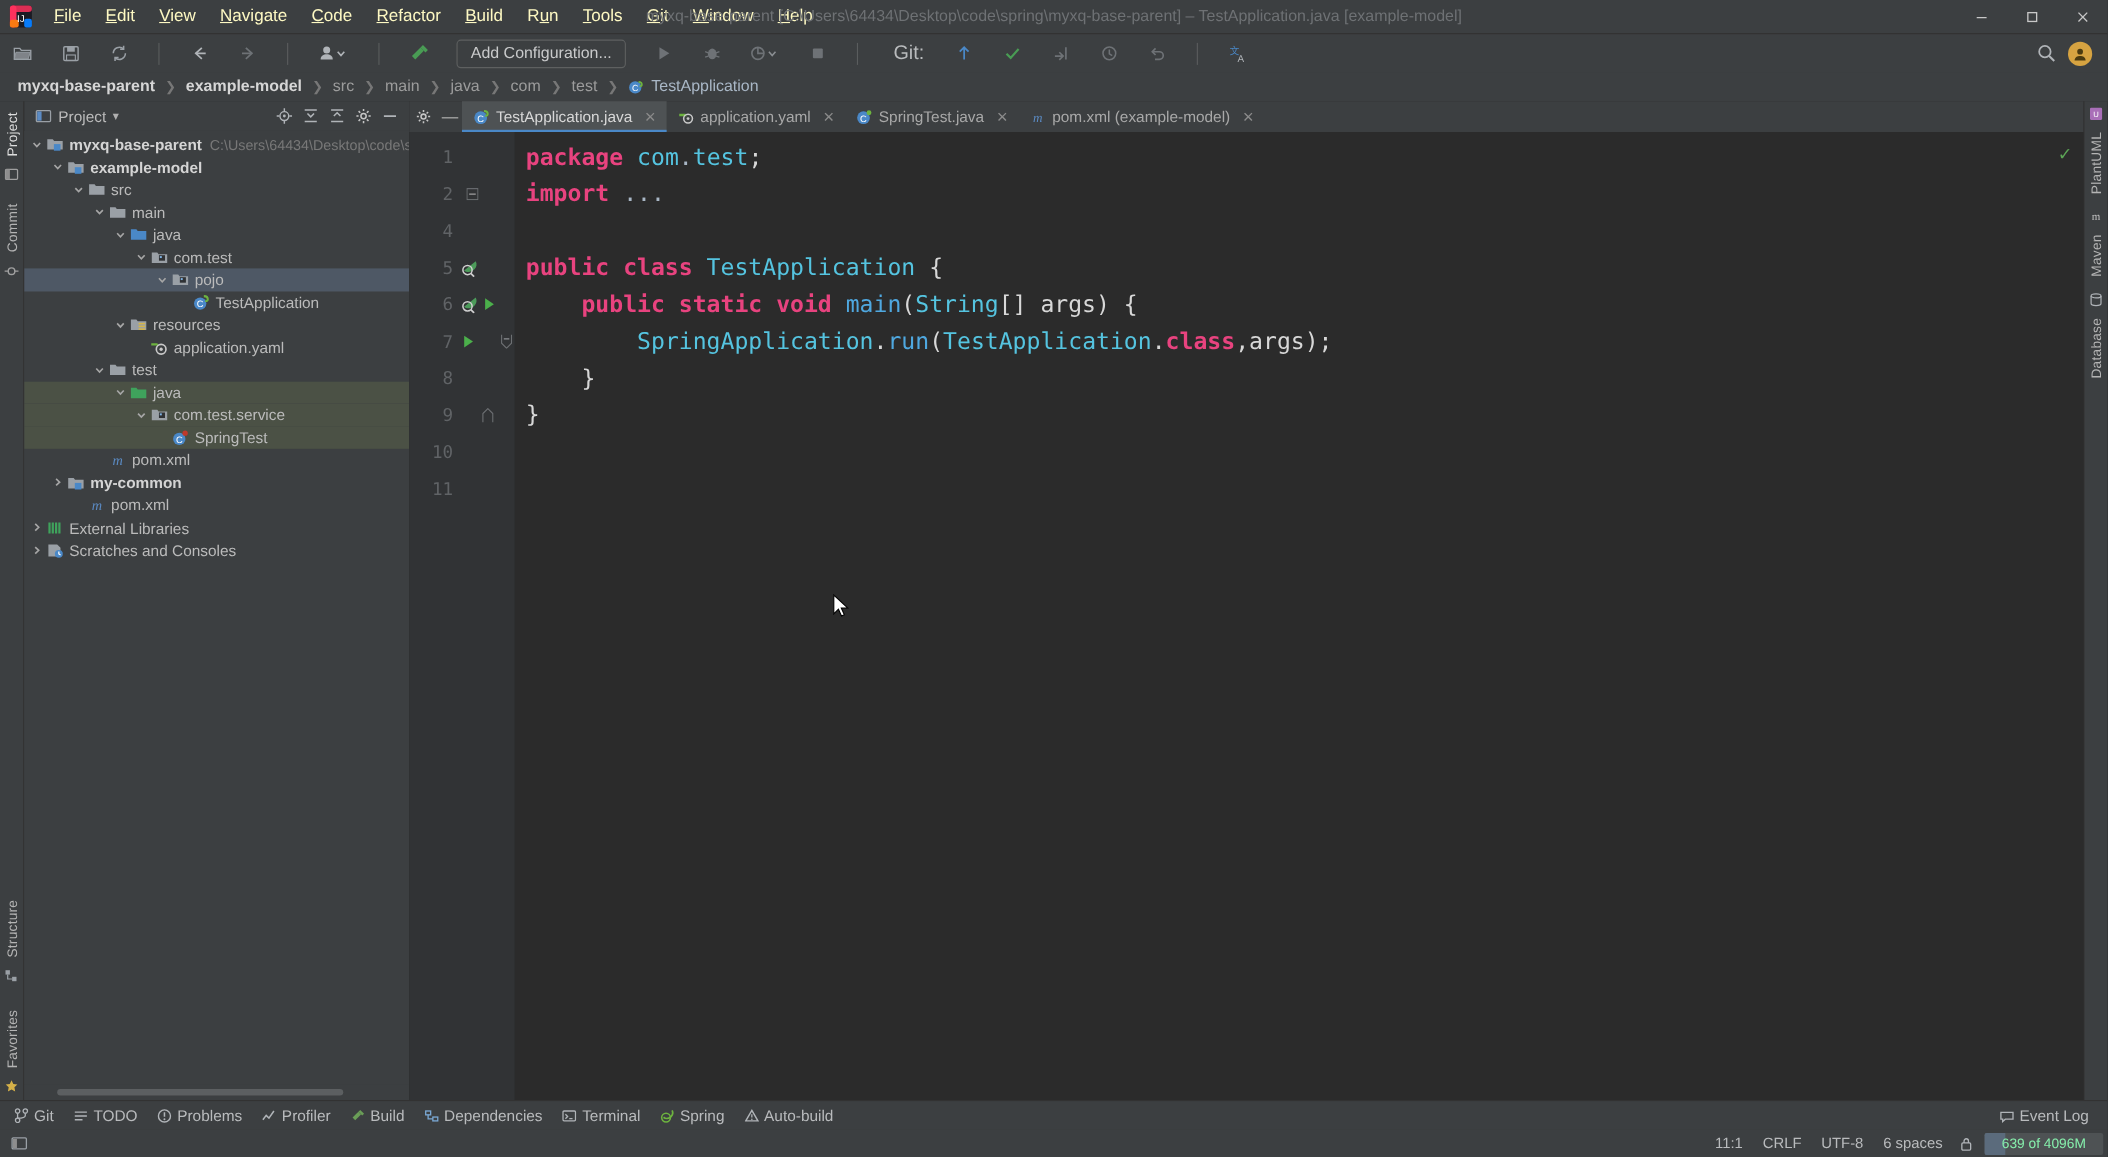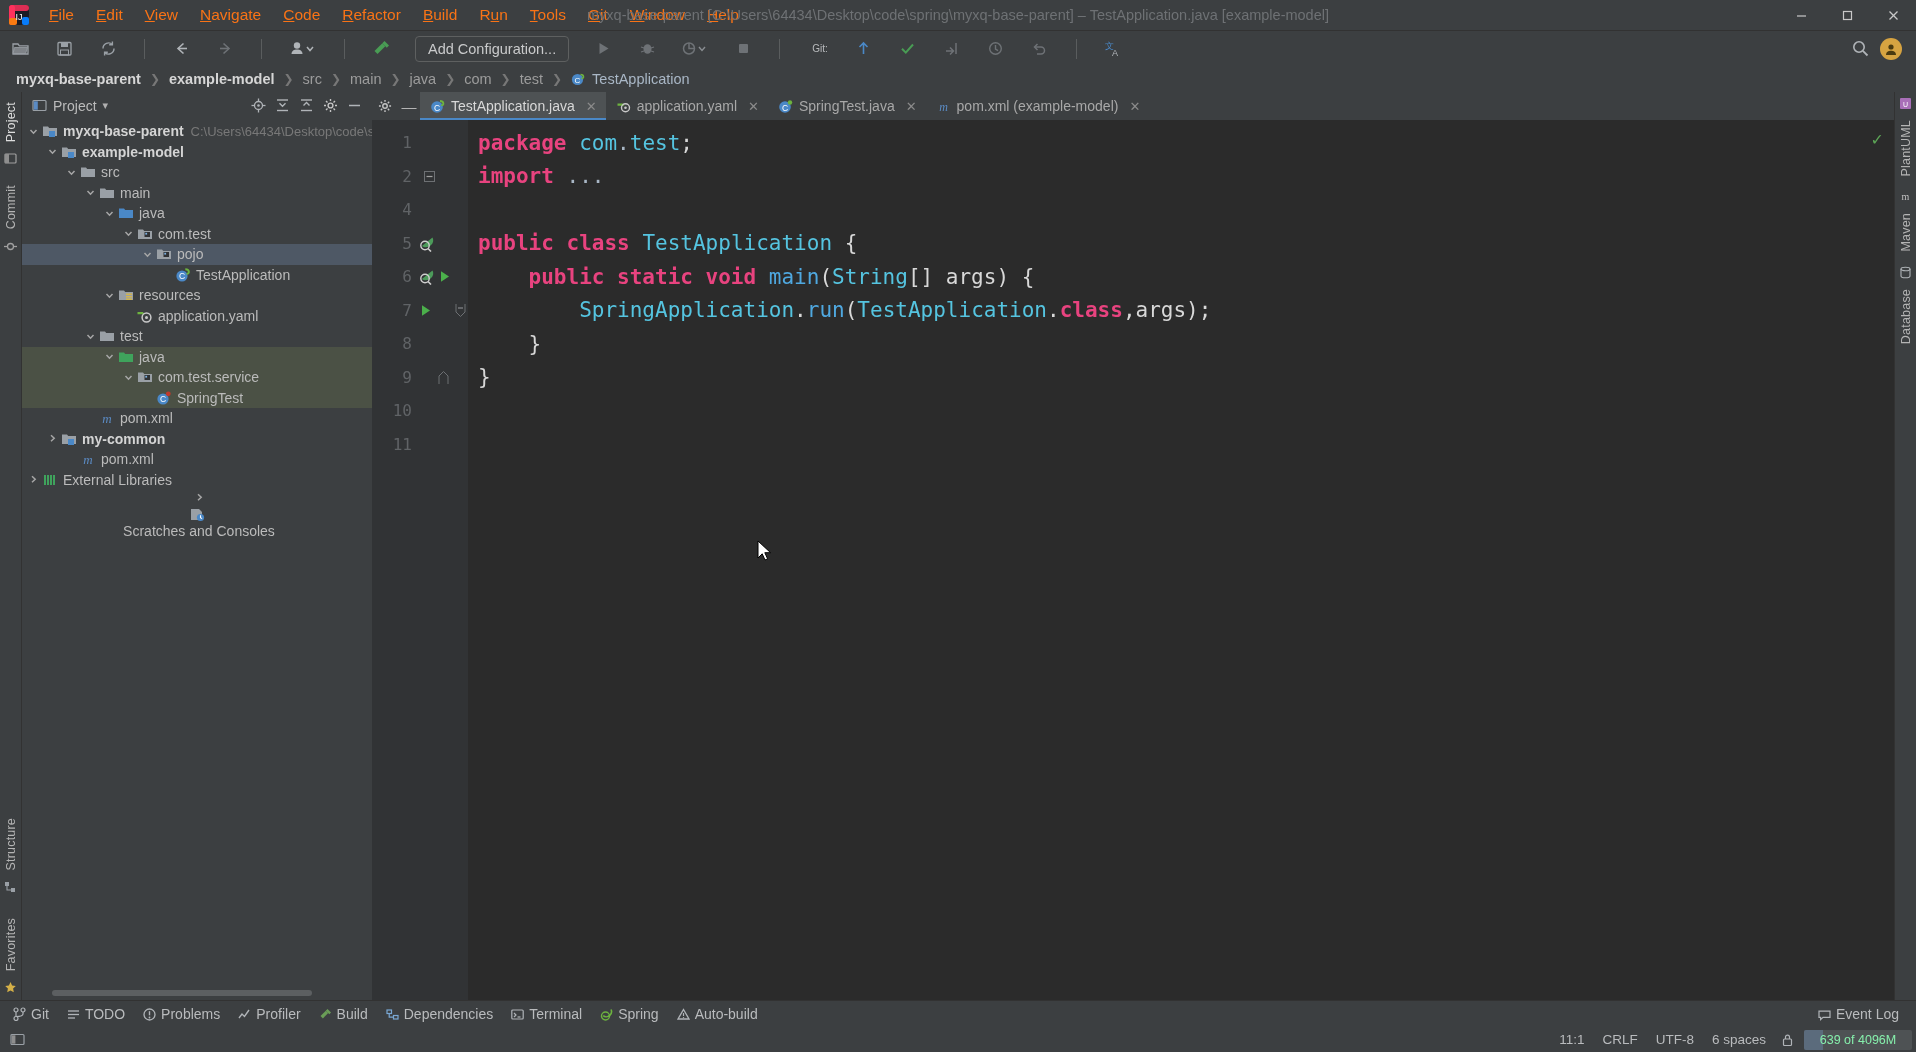--- a/index.html
+++ b/index.html
@@ -13,21 +13,21 @@
   .app { width: 1916px; height: 1052px; display: flex; flex-direction: column; background:#3c3f41; }
 
   
   .titlebar {
     height: 31px; background: #3c3f41; display: flex; align-items: center;
     position: relative; flex: 0 0 31px; border-bottom:1px solid #323232;
   }
   .ij-logo { width: 22px; height:22px; margin: 0 8px 0 8px; position:relative; flex:0 0 auto;}
   .menu-items { display: flex; align-items: center; height: 100%; }
   .menu-item {
-    color: #f97316; font-size: 15.5px; padding: 3px 11px; cursor: default;
+    color: #fef9c3; font-size: 15.5px; padding: 3px 11px; cursor: default;
     white-space: nowrap; line-height:1.2;
   }
   .menu-item span.u { text-decoration: underline; }
   .win-title {
     position: absolute; left: 0; right: 0; text-align: center; color: #6e7174;
     font-size: 14.5px; pointer-events: none; white-space:nowrap;
   }
   .win-btns { position: absolute; right: 0; top:0; height: 100%; display: flex; align-items: center; }
   .win-btn { width: 46px; height: 31px; display:flex; align-items:center; justify-content:center; color:#c8c8c8; font-size:14px;}
 
@@ -36,21 +36,21 @@
     height: 35px; background: #3c3f41; display: flex; align-items: center;
     padding: 0 6px; flex: 0 0 35px; gap: 16px;
   }
   .tb-btn { width: 28px; height: 28px; display:flex; align-items:center; justify-content:center; border-radius:3px; cursor:default;}
   .tb-sep { width: 1px; height: 20px; background: #5a5d5e; margin: 0 6px; }
   .run-config {
     height: 26px; min-width: 150px; border: 1px solid #5e6060; border-radius: 4px;
     color: #c9cacb; font-size: 14.5px; display:flex; align-items:center; padding: 0 12px;
     background:#3c3f41; margin-left:4px; margin-right:4px;
   }
-  .git-label { color:#b9bbbd; font-size:10px; margin: 0 6px 0 10px; }
+  .git-label { color:#b9bbbd; font-size:18px; margin: 0 6px 0 10px; }
   .tb-right { margin-left:auto; display:flex; align-items:center; gap:6px; padding-right:8px; }
   .avatar-circle { width:22px; height:22px; border-radius:50%; background:#d6a341; display:flex;align-items:center;justify-content:center; }
 
   
   .breadcrumb {
     height: 26px; background: #3c3f41; display:flex; align-items:center;
     padding-left: 14px; flex:0 0 26px; font-size: 14.5px; gap:0px;
   }
   .crumb { color: #a9b7c6; padding: 0 2px; white-space:nowrap; }
   .crumb.bold { color:#d6d6d6; font-weight: bold; }
@@ -683,21 +683,21 @@
             <span class="ticon">
               <svg width="16" height="16" viewBox="0 0 16 16">
                 <rect x="2" y="3" width="2" height="10" fill="#3fa35c"></rect>
                 <rect x="5" y="3" width="2" height="10" fill="#3fa35c"></rect>
                 <rect x="8" y="3" width="2" height="10" fill="#3fa35c"></rect>
                 <rect x="11" y="3" width="2" height="10" fill="#3fa35c"></rect>
               </svg>
             </span>
             <span class="tlabel">External Libraries</span>
           </div>
-          <div class="tree-row" style="padding-left: 4px; flex-direction: column;">
+          <div class="tree-row" style="padding-left: 4px;">
             <span class="arrow">
               <svg width="11" height="11" viewBox="0 0 11 11">
                 <path d="M4 2.3l3.2 3-3.2 3" fill="none" stroke="#a6a6a6" stroke-width="1.5"></path>
               </svg>
             </span>
             <span class="ticon">
               <svg width="16" height="16" viewBox="0 0 16 16">
                 <path d="M2 3h8l3 3v8H2z" fill="#9aa0a6"></path>
                 <circle cx="11.5" cy="11.5" r="3.6" fill="#4a88c7"></circle>
                 <path d="M11.5 9.3v2.3l1.6 1" fill="none" stroke="#fff" stroke-width="1.1"></path>

